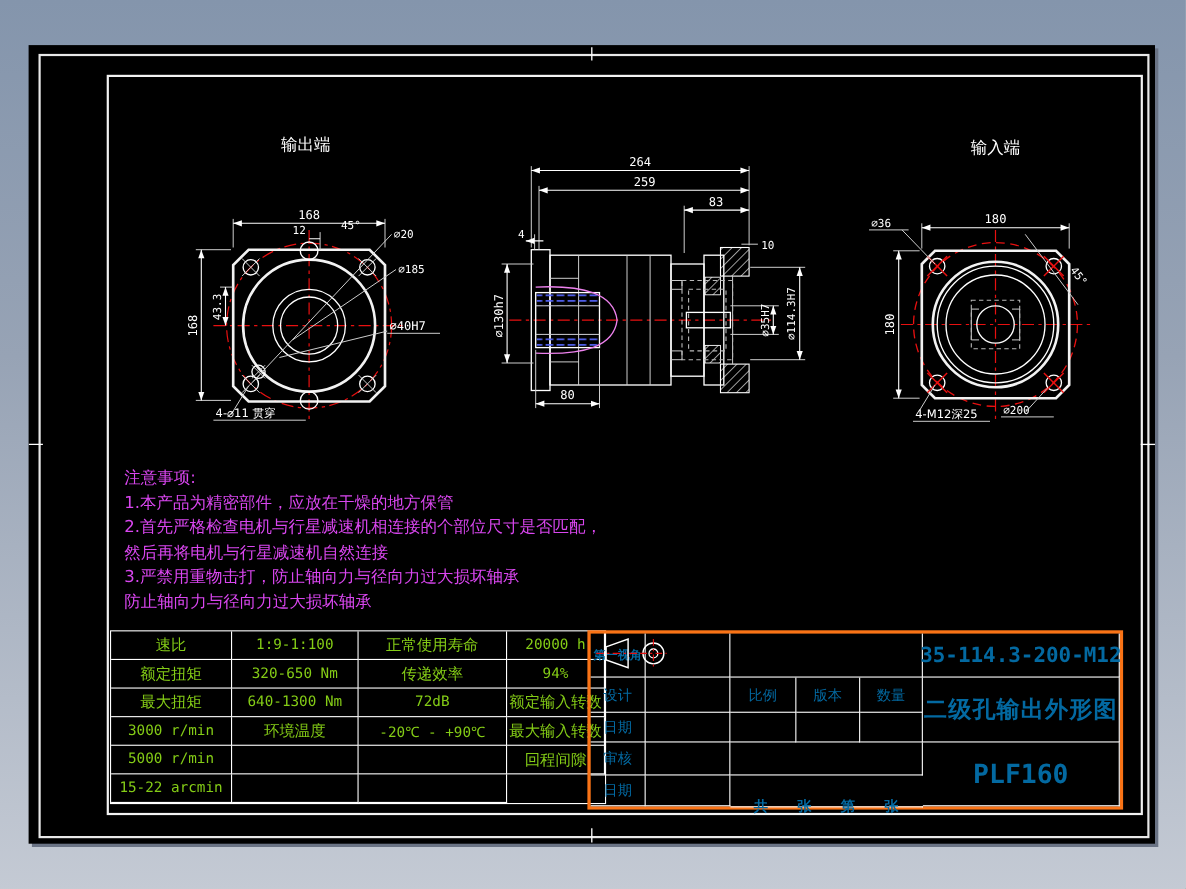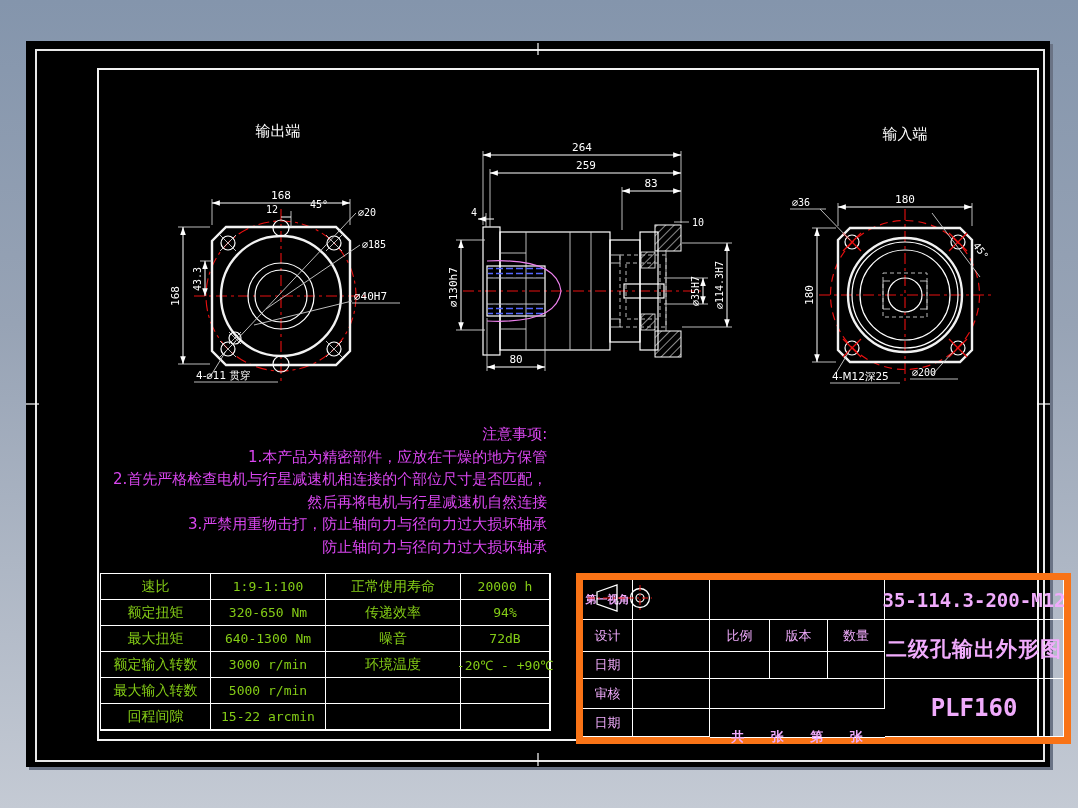--- a/index.html
+++ b/index.html
@@ -3,21 +3,21 @@
 <meta charset="utf-8">
 <style>
   html,body{margin:0;padding:0;}
   body{
     width:1078px;height:808px;overflow:hidden;
     background:linear-gradient(180deg,#8495ac 0%,#97a3b5 40%,#c4cad4 100%);
     font-family:"DejaVu Sans",sans-serif;
   }
   .sheet{
     position:absolute;left:26px;top:41px;width:1024px;height:726px;
-    background:#000;box-shadow:3px 3px 0 #6a7385;text-align:right;
+    background:#000;box-shadow:3px 3px 0 #6a7385;
   }
   .outer-frame{position:absolute;left:9px;top:8px;width:1006px;height:709px;border:2px solid #e8e8e8;}
   .inner-frame{position:absolute;left:71px;top:27px;width:938px;height:669px;border:2px solid #f2f2f2;}
   svg{position:absolute;left:0;top:0;}
   .w1{stroke:#fff;stroke-width:1.2;fill:none;}
   .w2{stroke:#f2f2f2;stroke-width:2.4;fill:none;}
   .thin{stroke:#cfcfcf;stroke-width:0.9;fill:none;}
   .diml{stroke:#fff;stroke-width:1;fill:none;}
   .redd{stroke:#e81010;stroke-width:1.1;fill:none;stroke-dasharray:11 4 3 4;}
   .redc{stroke:#e81010;stroke-width:1.2;fill:none;stroke-dasharray:8 5;}
@@ -28,23 +28,23 @@
   .dims{font:10px "DejaVu Sans Mono",monospace;fill:#fff;}
   .cnlbl{font:15px "DejaVu Sans",sans-serif;fill:#fff;}
   .cnsm{font:10.5px "DejaVu Sans",sans-serif;fill:#fff;}
   .notes{position:absolute;left:87px;top:382px;color:#d946ef;font-size:15px;line-height:22.5px;white-space:nowrap;}
   .spec{position:absolute;left:74px;top:532px;display:grid;
     grid-template-columns:110px 115px 135px 89px;grid-auto-rows:26px;border:1px solid #fff;}
   .spec>div{border-right:1px solid #fff;border-bottom:1px solid #fff;display:flex;
     align-items:center;justify-content:center;color:#84cc16;white-space:nowrap;overflow:visible;}
   .spec .lab{font-size:14px;}
   .spec .val{font:13px "DejaVu Sans Mono",monospace;}
-  .titleblock{position:absolute;left:550px;top:532px;display:grid;
+  .titleblock{position:absolute;left:508px;top:532px;display:grid;
     grid-template-columns:50px 77px 60px 58px 57px 179px;
-    grid-template-rows:40px 32px 27px 30px 28px;border:7px solid #f97316;color:#f0abfc;}
+    grid-template-rows:40px 32px 27px 30px 28px;border:3px solid #f97316;color:#0369a1;}
   .tb{border-right:1px solid #fff;border-bottom:1px solid #fff;display:flex;
     align-items:center;justify-content:center;white-space:nowrap;}
   .tb.cn{font-size:13px;font-weight:normal;}
   .tb.fa{font-size:11px;font-weight:bold;letter-spacing:0;}
   .tb.code{font:bold 19px "DejaVu Sans Mono",monospace;}
   .tb.dtitle{font-weight:bold;font-size:21px;letter-spacing:1px;}
   .tb.prod{font:bold 24px "DejaVu Sans Mono",monospace;}
   .tb.sheets{font-size:13px;font-weight:bold;letter-spacing:11px;padding-left:11px;margin-top:28px;}
 </style>
 </head>
@@ -283,21 +283,20 @@
     <div class="lab">正常使用寿命</div>
     <div class="val">20000 h</div>
 
     <div class="lab">额定扭矩</div>
     <div class="val">320-650 Nm</div>
     <div class="lab">传递效率</div>
     <div class="val">94%</div>
 
     <div class="lab">最大扭矩</div>
     <div class="val">640-1300 Nm</div>
-    <div class="lab">噪音</div>
     <div class="val">72dB</div>
 
     <div class="lab">额定输入转数</div>
     <div class="val">3000 r/min</div>
     <div class="lab">环境温度</div>
     <div class="val">-20℃ - +90℃</div>
 
     <div class="lab">最大输入转数</div>
     <div class="val">5000 r/min</div>
     <div class="lab"></div>

